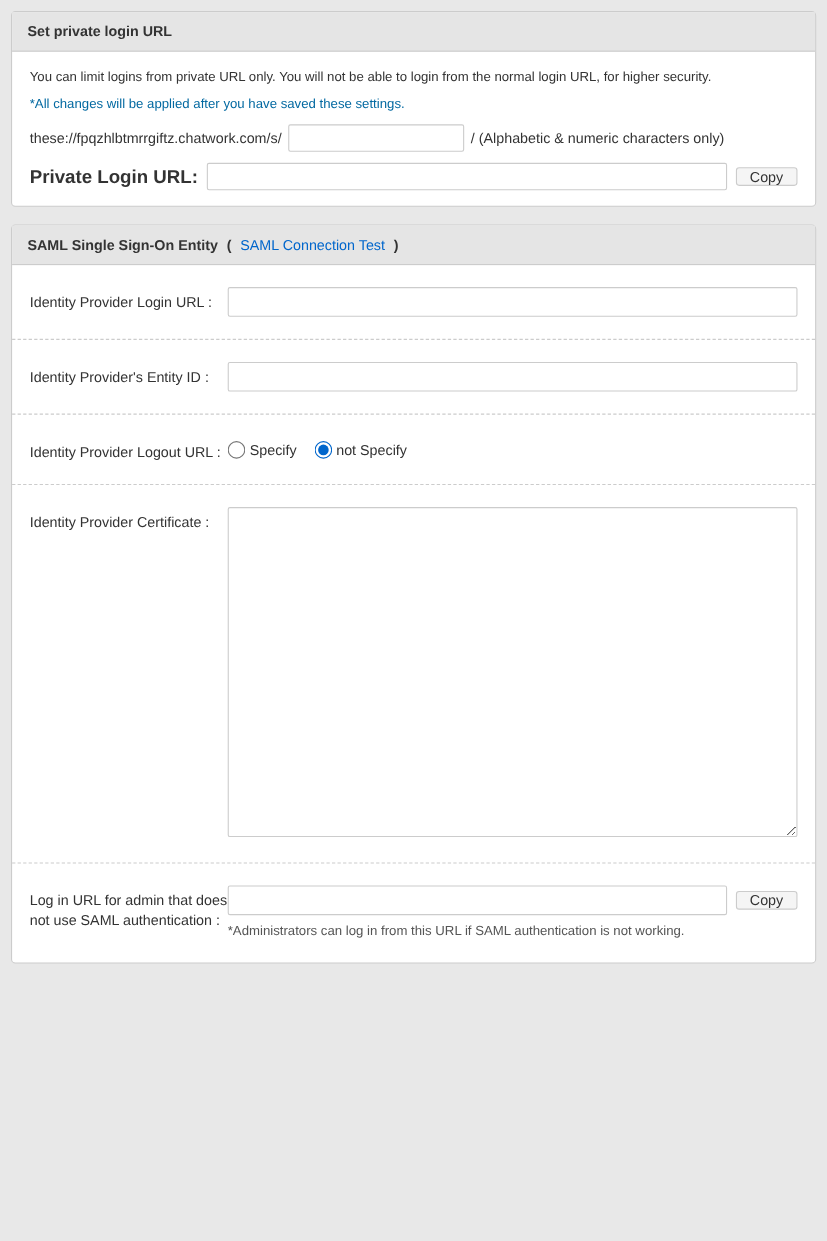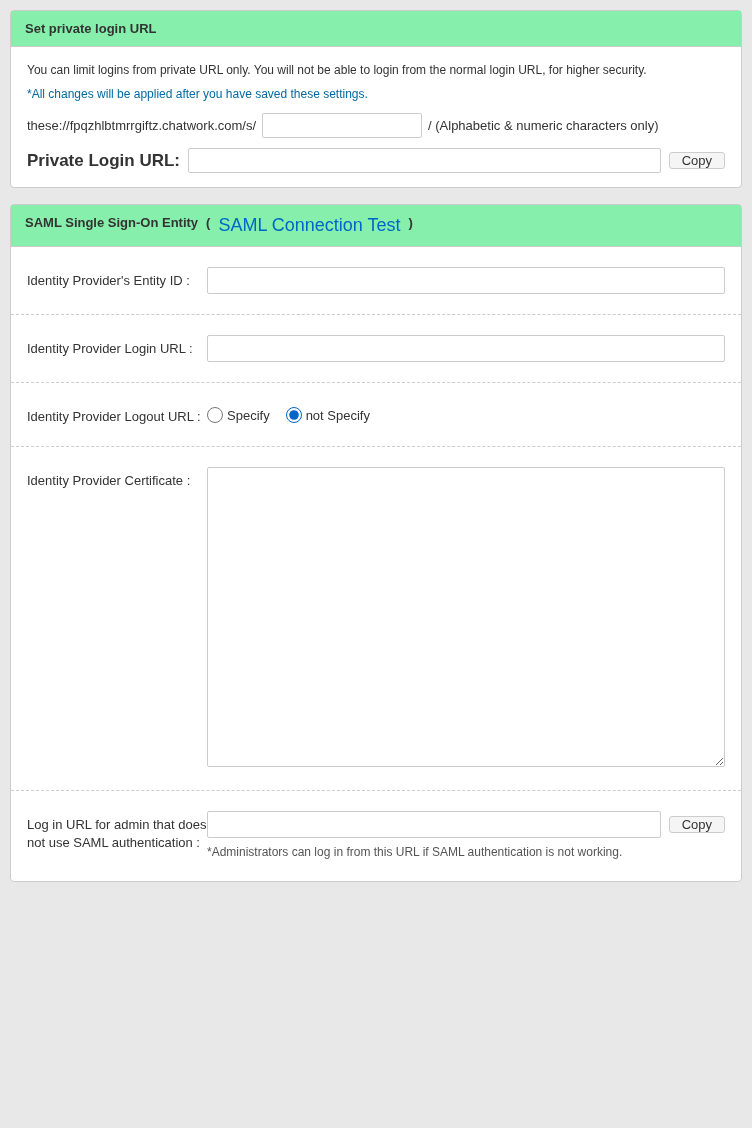--- a/index.html
+++ b/index.html
@@ -11,27 +11,27 @@
       padding: 10px;
       width: 752px;
     }
     .card {
       background: #fff;
       border: 1px solid #ccc;
       border-radius: 4px;
       margin-bottom: 16px;
     }
     .card-header {
-      background: #86efac;
+      background: #e5e5e5;
       border-bottom: 1px solid #ccc;
       padding: 10px 14px;
       font-weight: bold;
       font-size: 13px;
       display: flex;
-      align-items: flex-start;
+      align-items: flex-end;
       gap: 8px;
     }
     .card-body {
       padding: 14px 16px;
     }
     .info-text {
       font-size: 12px;
       color: #333;
       margin-bottom: 8px;
       line-height: 1.5;
@@ -89,21 +89,21 @@
       padding: 0 12px;
       font-size: 13px;
       cursor: pointer;
       color: #333;
     }
 
     
     .saml-link {
       color: #0066cc;
       text-decoration: none;
-      font-size: 18px;
+      font-size: 13px;
       font-weight: normal;
     }
     .form-row {
       display: flex;
       align-items: flex-start;
       padding: 20px 16px;
       border-bottom: 1px dashed #ccc;
     }
     .form-row:last-child {
       border-bottom: none;
@@ -212,30 +212,30 @@
 <div class="card">
   <div class="card-header">
     <span>SAML Single Sign-On Entity</span>
     <span>(</span>
       <a href="#" class="saml-link">SAML Connection Test</a>
       <span>)</span>
   </div>
 
   <div class="form-row">
     <div class="form-label">
+      Identity Provider Login URL :
+    </div>
+    <div class="form-control">
+      <input type="text" value="" style="">
+    </div>
+  </div>
+
+  <div class="form-row">
+    <div class="form-label">
       Identity Provider's Entity ID :
-    </div>
-    <div class="form-control">
-      <input type="text" value="" style="">
-    </div>
-  </div>
-
-  <div class="form-row">
-    <div class="form-label">
-      Identity Provider Login URL :
     </div>
     <div class="form-control">
       <input type="text" value="" style="">
     </div>
   </div>
 
   <div class="form-row">
     <div class="form-label">
       Identity Provider Logout URL :
     </div>

